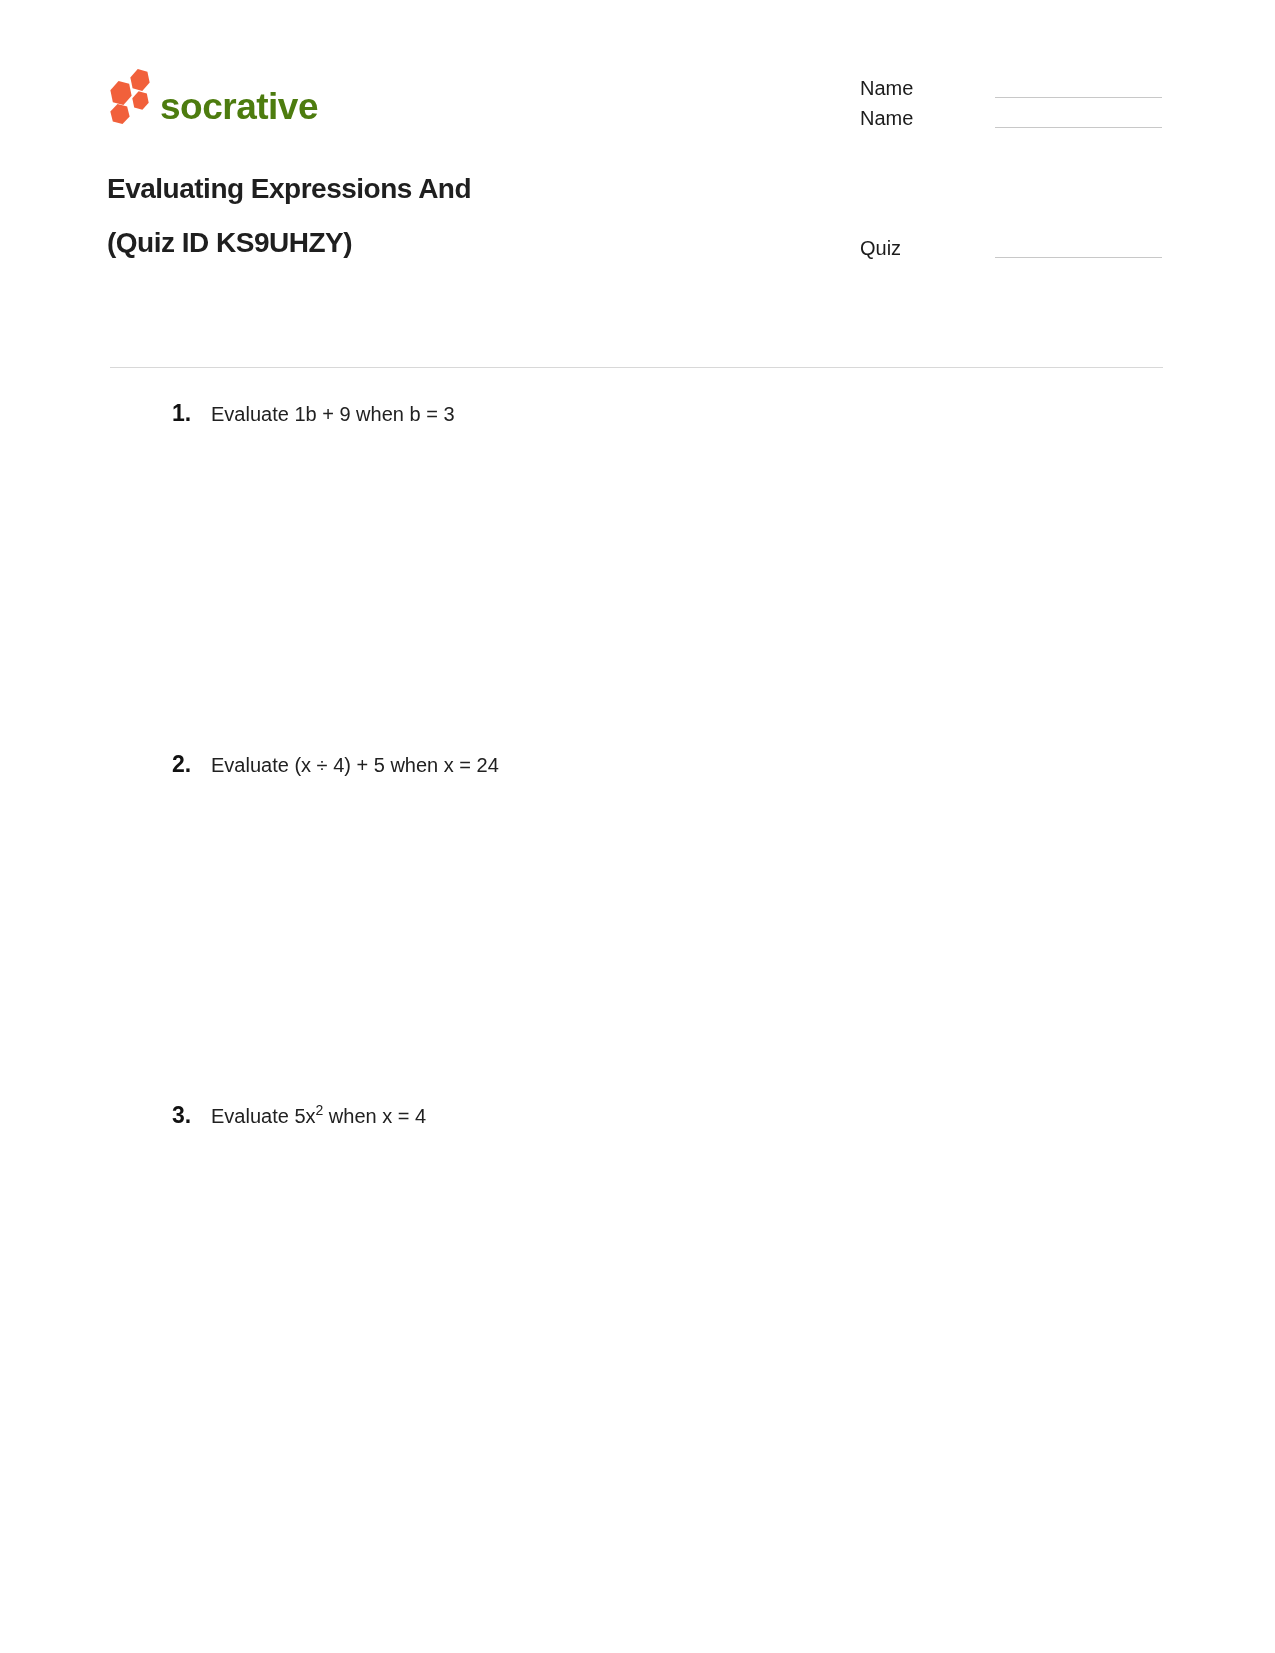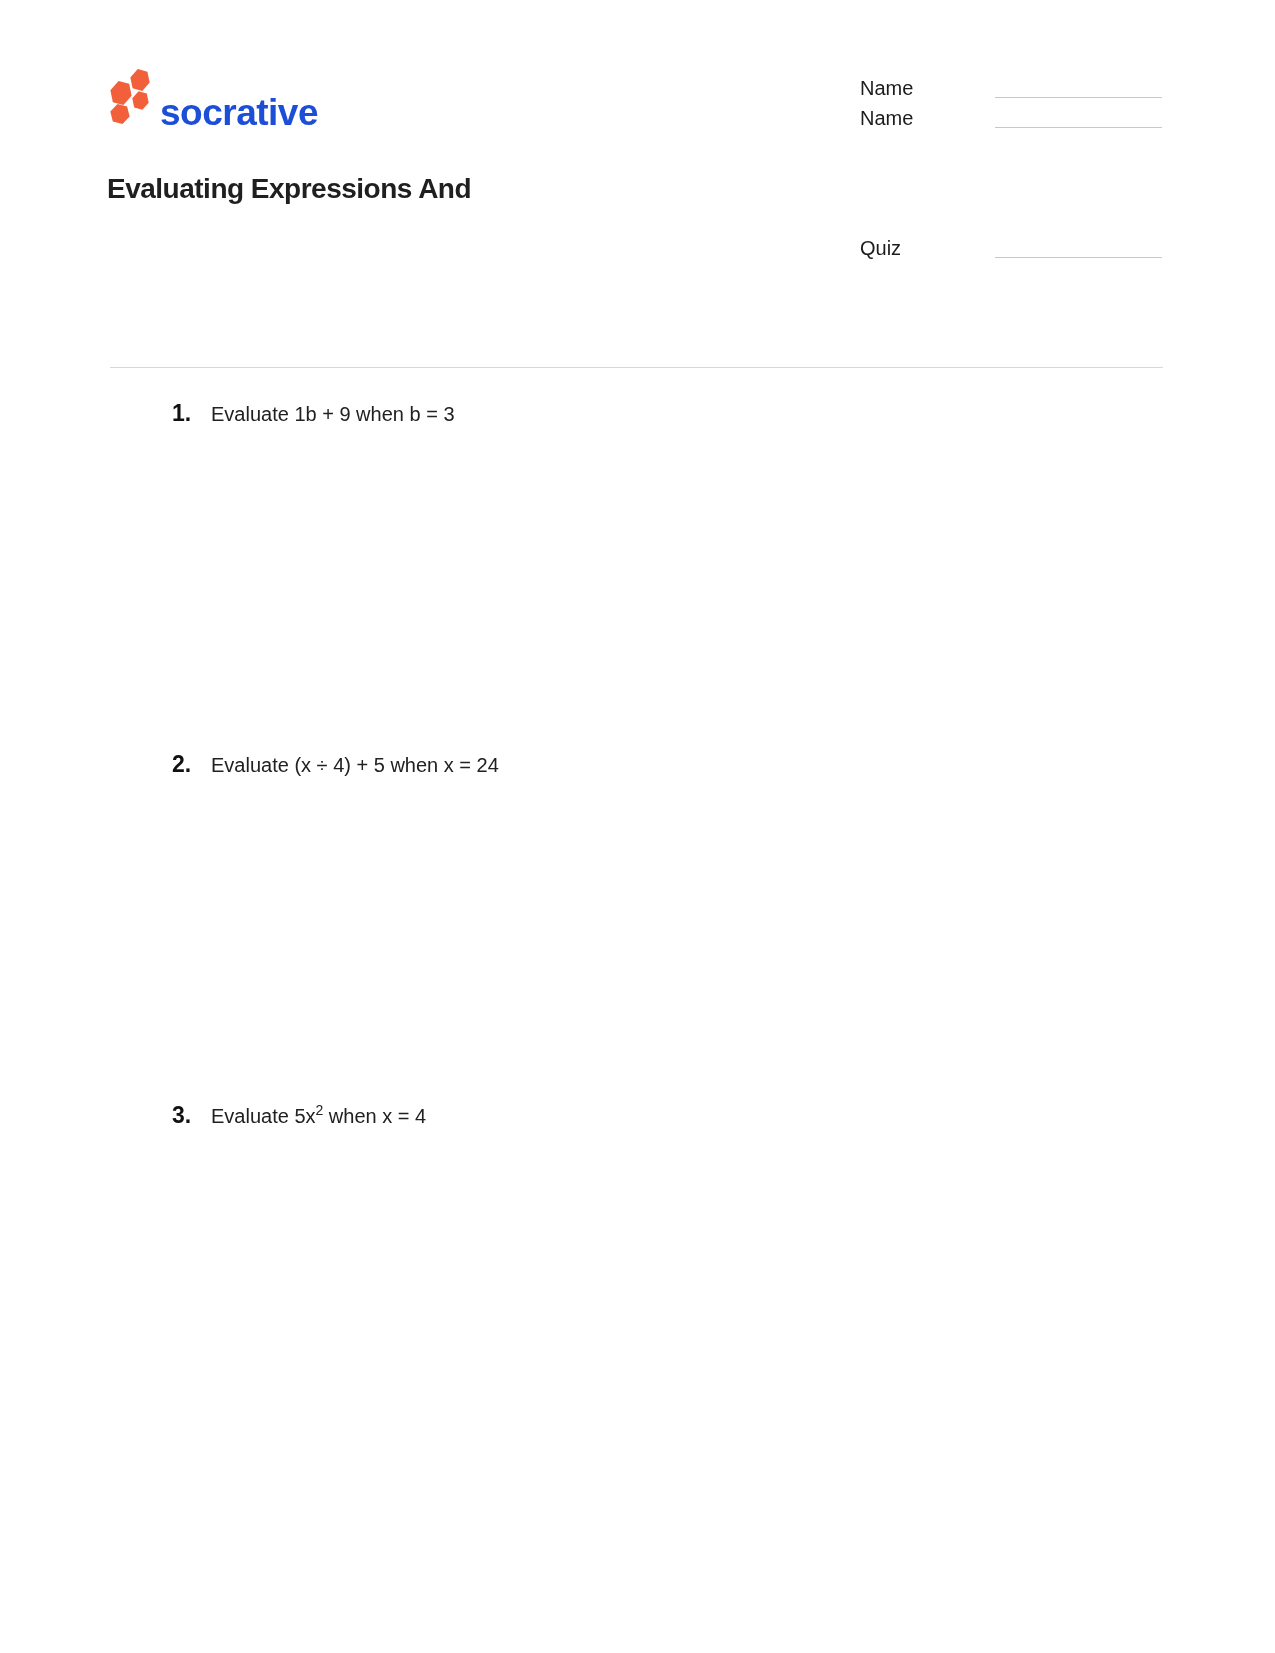--- a/index.html
+++ b/index.html
@@ -9,22 +9,22 @@
     width: 1275px;
     height: 1653px;
     background: #ffffff;
     font-family: "Liberation Sans", sans-serif;
     overflow: hidden;
   }
 
   
   .logo-mark { position: absolute; left: 100px; top: 66px; }
   .logo-text {
-    position: absolute; left: 160px; top: 92px;
-    font-size: 37px; font-weight: 700; color: #1d4ed8;
+    position: absolute; left: 160px; top: 86px;
+    font-size: 37px; font-weight: 700; color: #4d7c0f;
     letter-spacing: -0.5px;
     font-family: "Liberation Sans", sans-serif;
     text-align: right;
   }
 
   
   .field {
     position: absolute; left: 860px; width: 302px; height: 24px;
     display: flex; align-items: flex-end;
   }
@@ -96,20 +96,21 @@
     <span class="field-line"></span>
   </div>
 
   <div class="field field-score">
     <span class="field-label">Quiz</span>
     <span class="field-line"></span>
   </div>
 
   <h1 class="title">
     <div>Evaluating Expressions And</div>
+    <div>(Quiz ID KS9UHZY)</div>
   </h1>
 
   <div class="divider"></div>
 
   <div class="question question-1">
     <span class="q-num">1.</span>
     <span class="q-text"><span>Evaluate 1b + 9 when b = 3</span><sup></sup><span></span></span>
   </div>
 
   <div class="question question-2">

